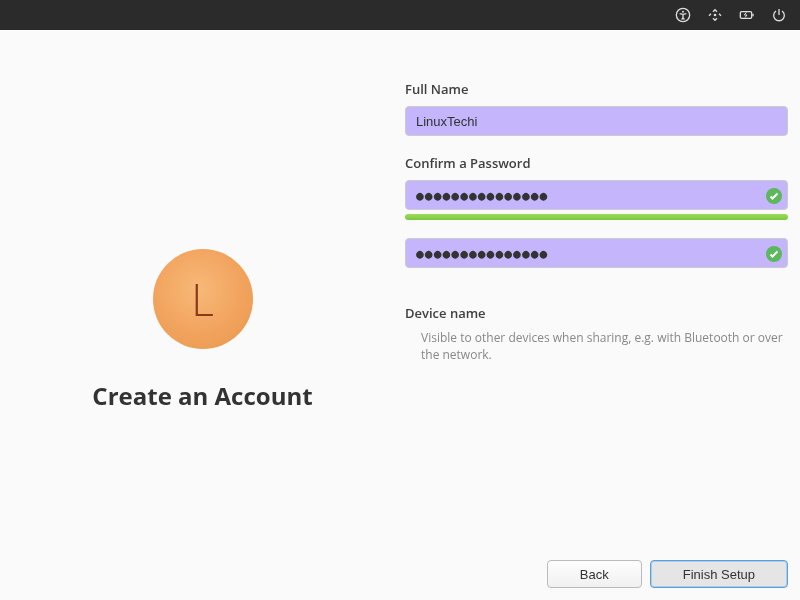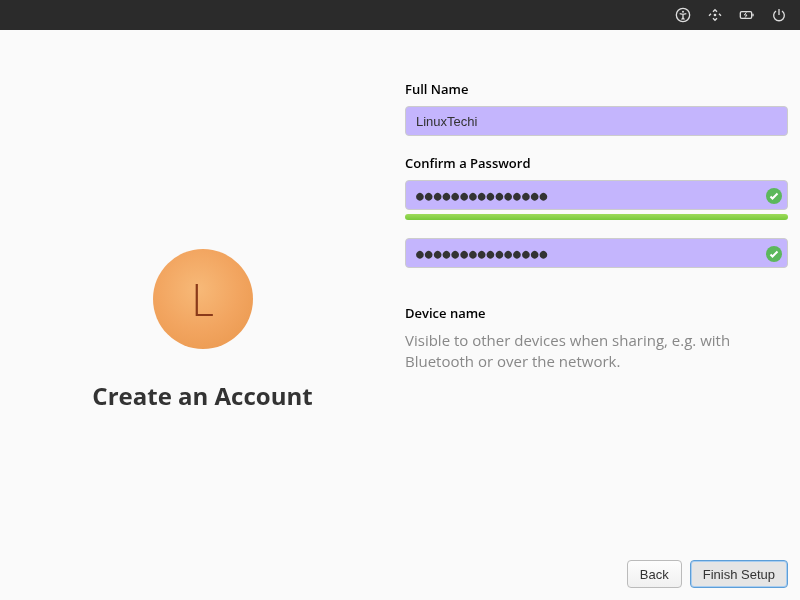--- a/index.html
+++ b/index.html
@@ -67,21 +67,21 @@
       display: flex;
       flex-direction: column;
     }
     .form-group {
       margin-bottom: 18px;
     }
     .form-group label {
       display: block;
       font-size: 13px;
       font-weight: 600;
-      color: #000000;
+      color: #404040;
       margin-bottom: 8px;
     }
     .input-wrap {
       position: relative;
     }
     .input-wrap input {
       width: 100%;
       height: 30px;
       border: 1px solid #ccc;
       border-radius: 4px;
@@ -99,34 +99,35 @@
       height: 16px;
     }
     .strength-bar {
       margin-top: 4px;
       height: 6px;
       border-radius: 3px;
       background: linear-gradient(to bottom, #9edb5a, #78c93b);
     }
     .hint {
       margin-top: 6px;
-      font-size: 15px;
+      font-size: 12px;
       color: #888;
       line-height: 1.4;
+      margin-left: 16px;
     }
     .button-row {
       position: absolute;
       bottom: 12px;
       right: 12px;
       display: flex;
       gap: 8px;
     }
     .btn {
       height: 28px;
-      padding: 0 12px;
+      padding: 0 32px;
       border-radius: 4px;
       border: 1px solid #bbb;
       background: linear-gradient(to bottom, #fdfdfd, #f0f0f0);
       font-size: 13px;
       color: #333;
       cursor: pointer;
     }
     .btn.primary {
       border: 1px solid #5c9ed8;
       background: #e5e5e5;

